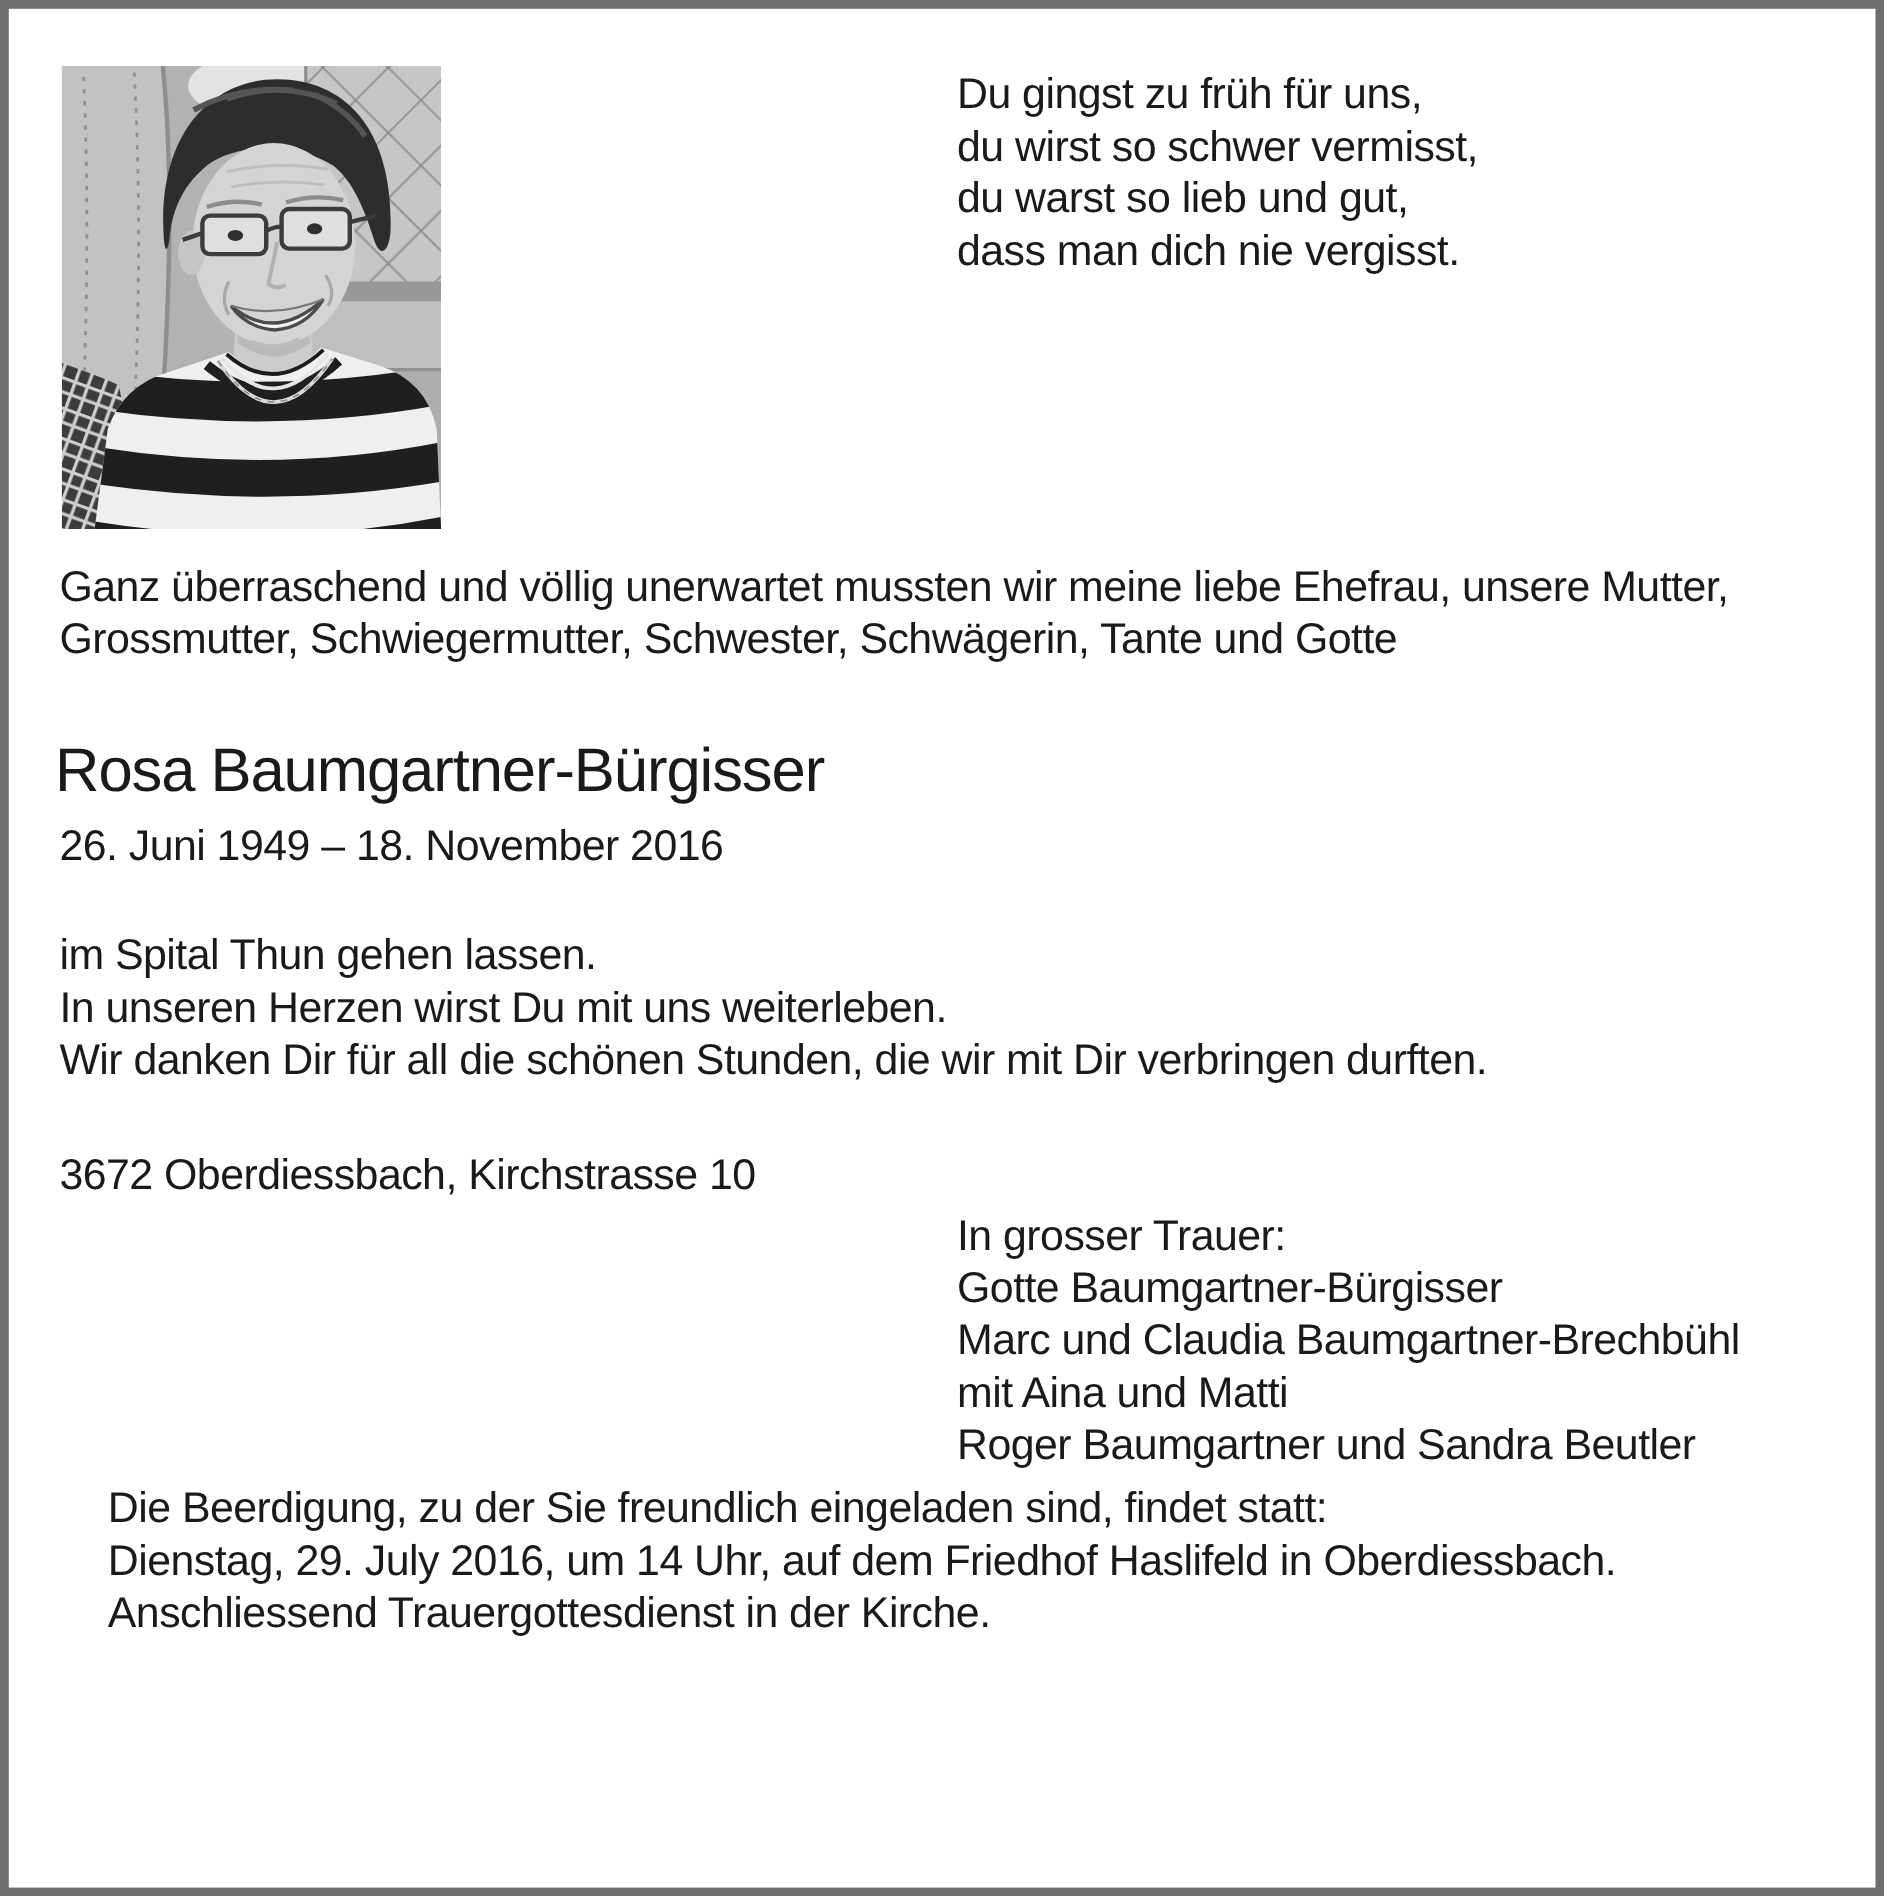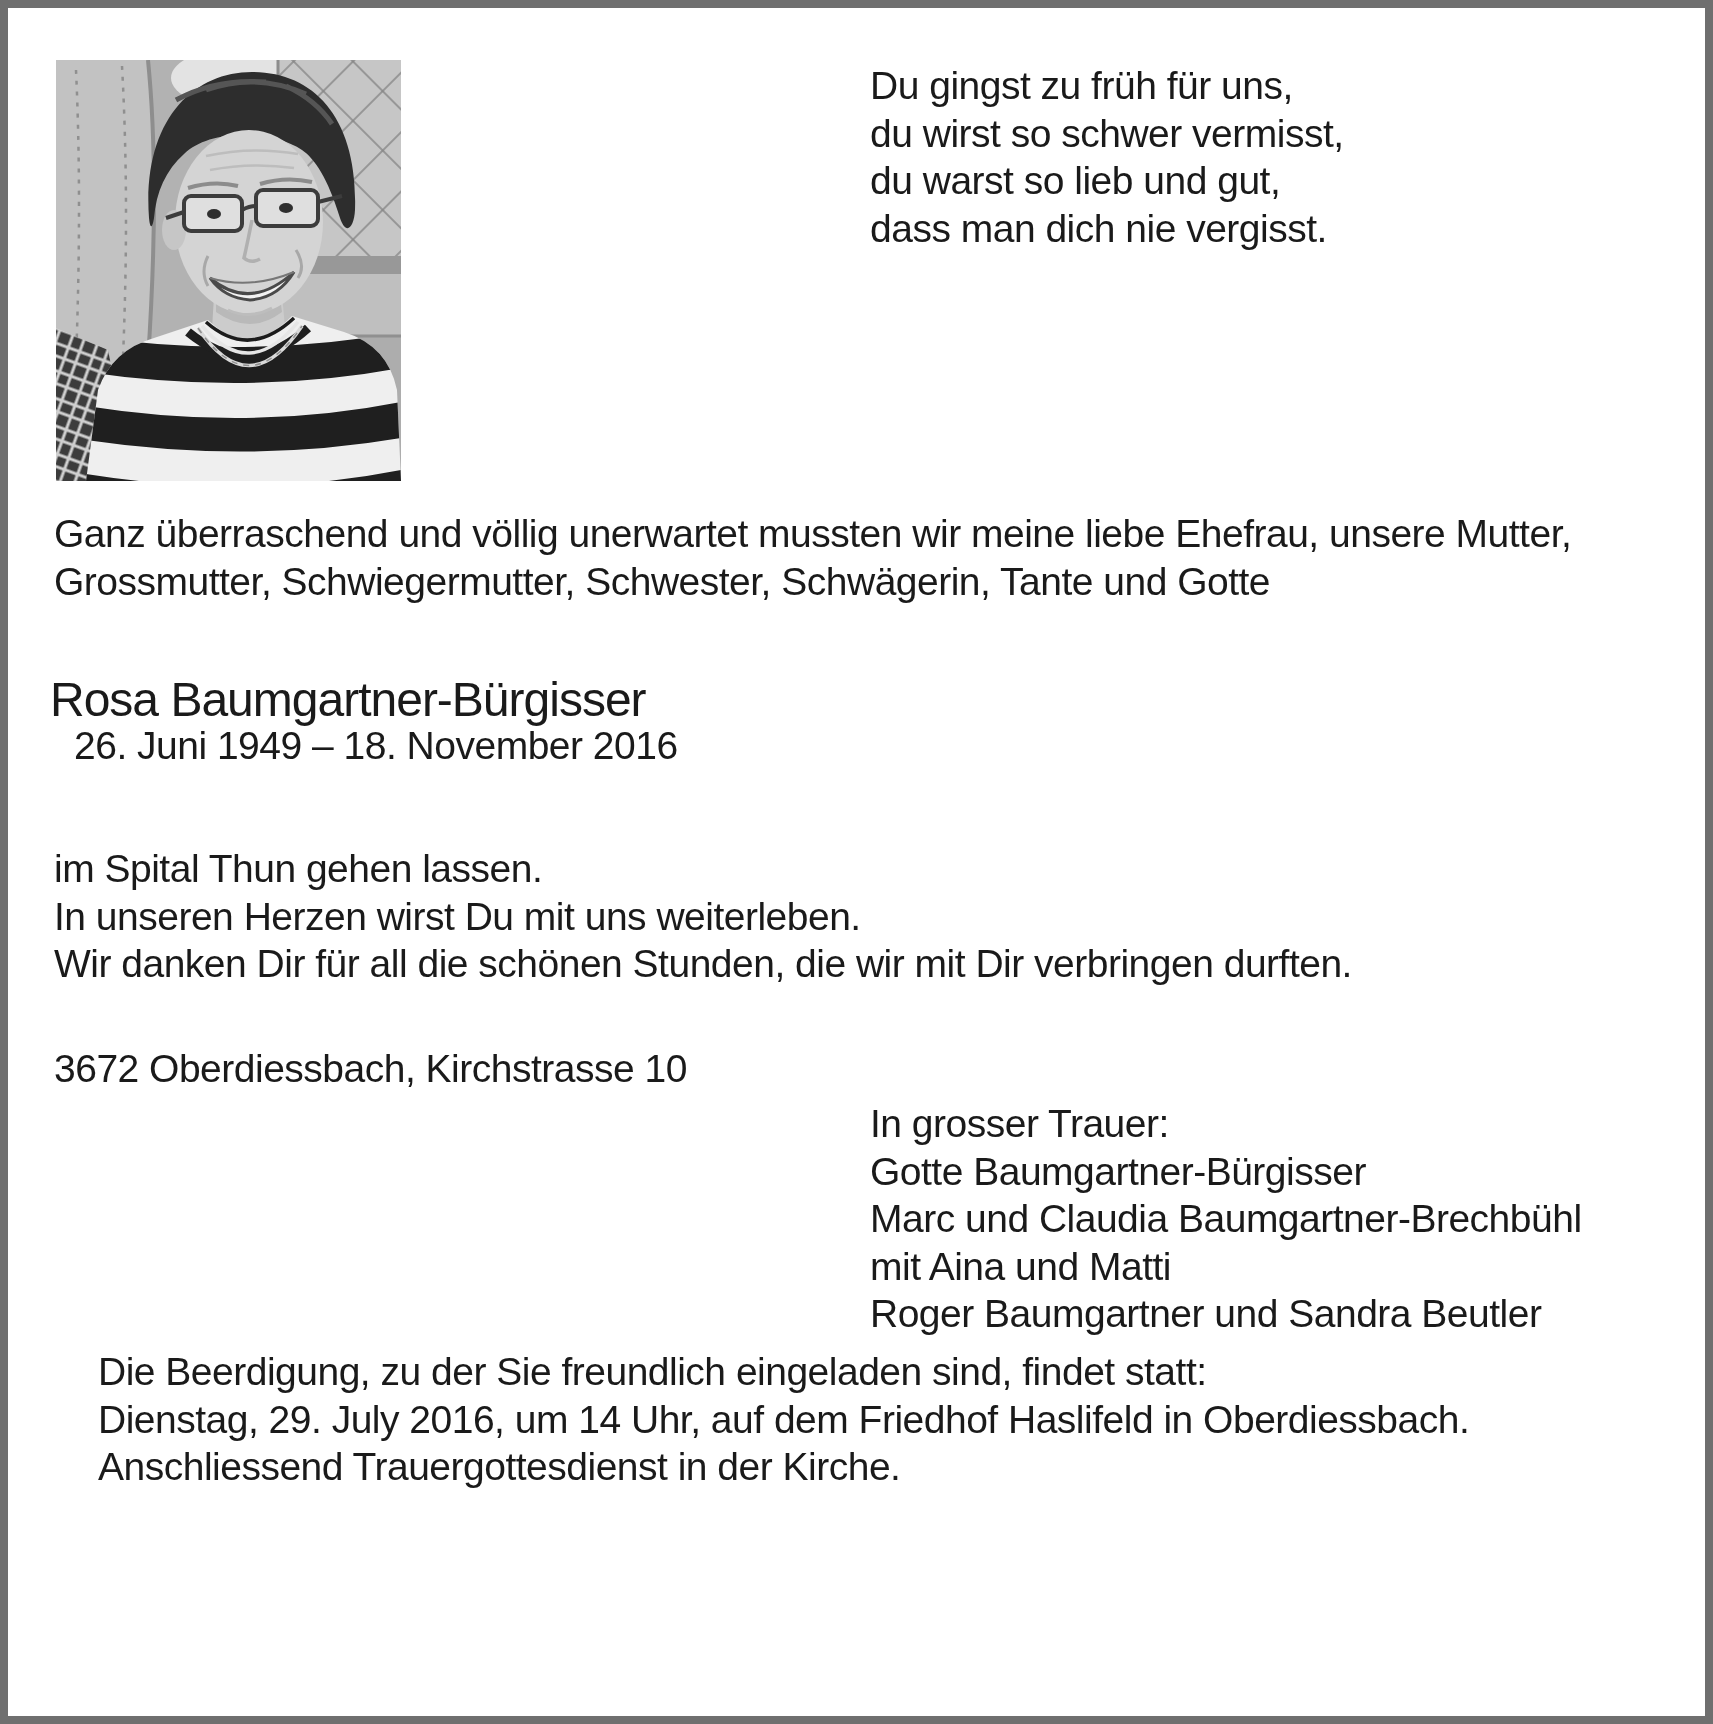--- a/index.html
+++ b/index.html
@@ -17,35 +17,35 @@
   .abs { position: absolute; }
   .line {
     white-space: nowrap;
     font-size: 39px;
     line-height: 47.5px;
     letter-spacing: -0.5px;
     font-weight: 400;
   }
   .name-line {
     white-space: nowrap;
-    font-size: 48px;
+    font-size: 56px;
     line-height: 78px;
     font-weight: 300;
     letter-spacing: -1px;
   }
   .photo-frame {
     left: 48px; top: 52px;
     width: 345px; height: 421px;
     overflow: hidden;
   }
   .photo-frame svg { display: block; }
   .poem     { left: 862px; top: 54px;  }
   .intro    { left: 46px;  top: 502px; }
   .name     { left: 42px;  top: 653px; }
-  .dates    { left: 46px;  top: 714px; margin-left: 20px; }
+  .dates    { left: 46px;  top: 738px; }
   .farewell { left: 46px;  top: 837px; }
   .address  { left: 46px;  top: 1037px;}
   .mourners { left: 862px; top: 1092px;}
   .funeral  { left: 46px;  top: 1340px; margin-left: 44px;}
   .donation { left: 46px;  top: 1592px;}
 </style>
 </head>
 <body>
 
 <div class="page">

